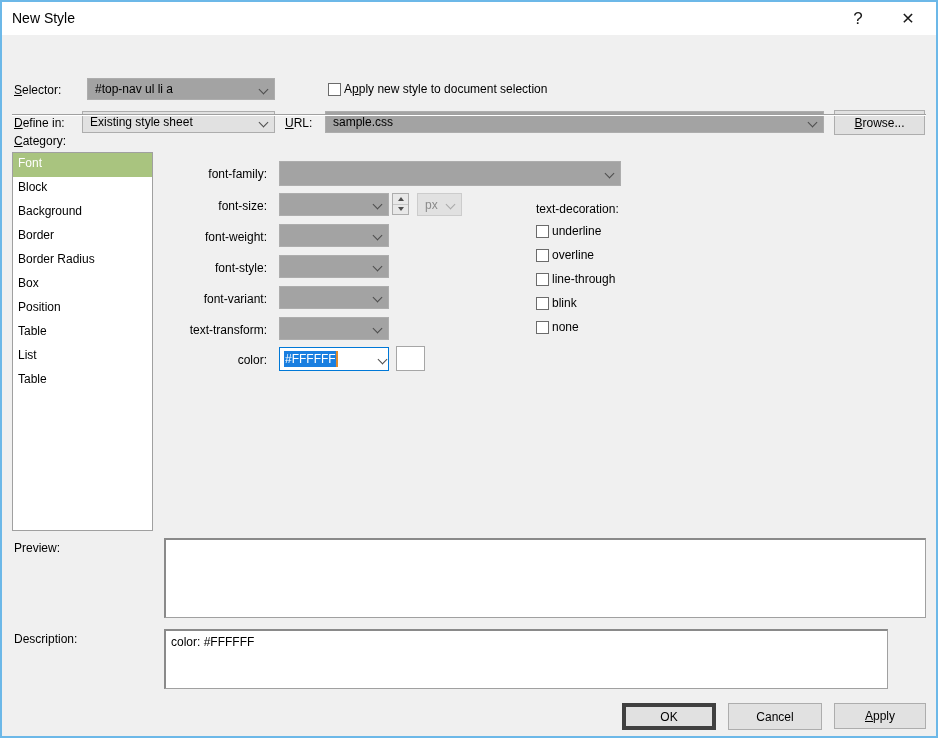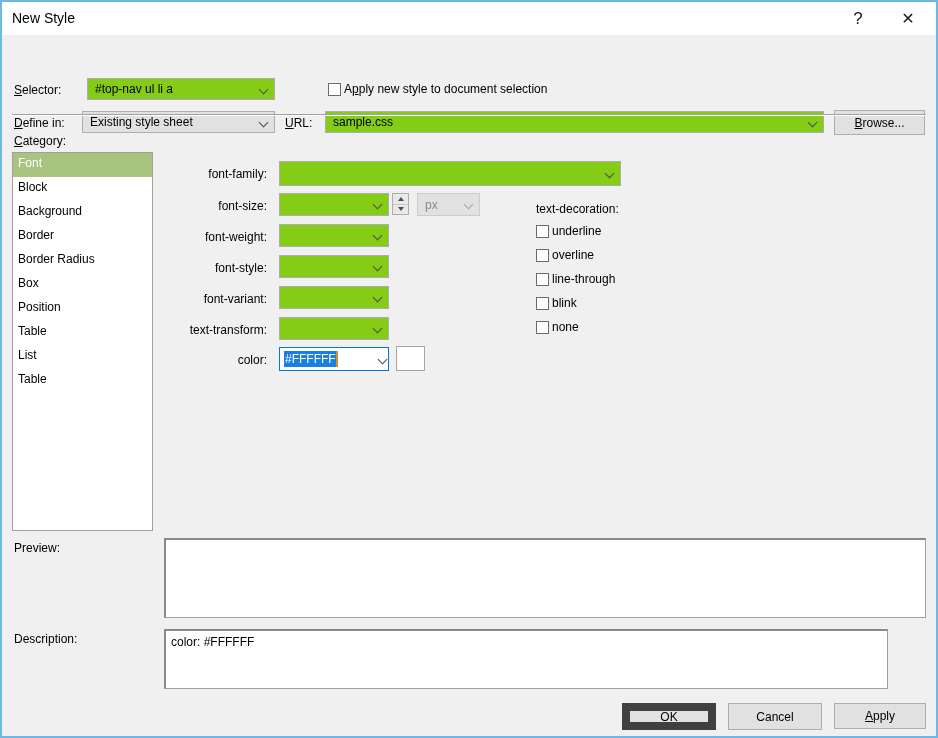--- a/index.html
+++ b/index.html
@@ -75,21 +75,21 @@
     color: #000;
     white-space: nowrap;
   }
   u.mn { text-decoration: underline; }
 
   
   .combo {
     position: absolute;
     box-sizing: border-box;
     border: 1px solid #adadad;
-    background: #84cc16;
+    background: #a3a3a3;
     height: 22px;
     display: flex;
     align-items: center;
   }
   .combo.gray { background: #e1e1e1; }
   .combo .combo-text {
     flex: 1 1 auto;
     padding-left: 7px;
     font-size: 12px;
     color: #000;
@@ -154,21 +154,21 @@
     border: 1px solid #adadad;
     font-family: "Liberation Sans", sans-serif;
     font-size: 12px;
     color: #000;
     display: flex;
     align-items: center;
     justify-content: center;
     cursor: default;
   }
   .btn.default {
-    border: 8px solid #404040;
+    border: 4px solid #404040;
     background: #e1e1e1;
   }
 
   
   .hsep {
     position: absolute;
     height: 2px;
     border-top: 1px solid #a0a0a0;
     border-bottom: 1px solid #ffffff;
     box-sizing: border-box;
@@ -400,21 +400,21 @@
         </span>
     </div>
     <div id="font-size-spinner">
       <div class="spin-half">
           <i class="tri-up"></i>
         </div>
       <div class="spin-half">
           <i class="tri-down"></i>
         </div>
     </div>
-    <div class="combo gray" style="left:415px; top:191px; width:63px; height:23px; border-color:#cccccc;">
+    <div class="combo gray" style="left:415px; top:191px; width:45px; height:23px; border-color:#cccccc;">
       <span class="combo-text" style="color:#8a8a8a;">px</span>
       <span class="arrow">
           <i class="chev disabled"></i>
         </span>
     </div>
 
     <span class="prop-label" style="left:110px; top:228px; width:155px;">font-weight:</span>
     <div class="combo" style="left:277px; top:222px; width:110px; height:23px;">
       <span class="combo-text"></span>
       <span class="arrow">

